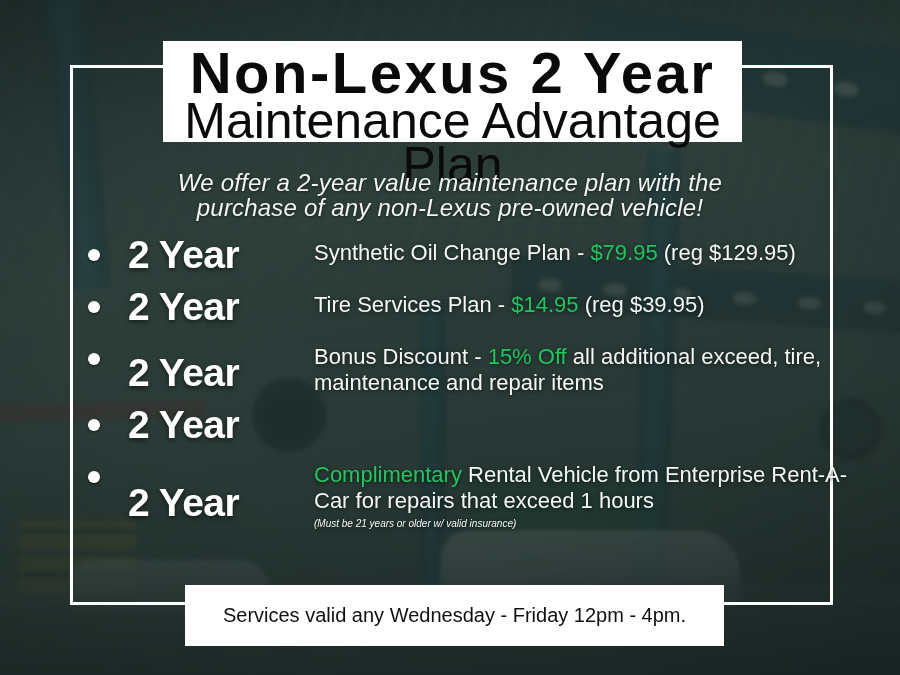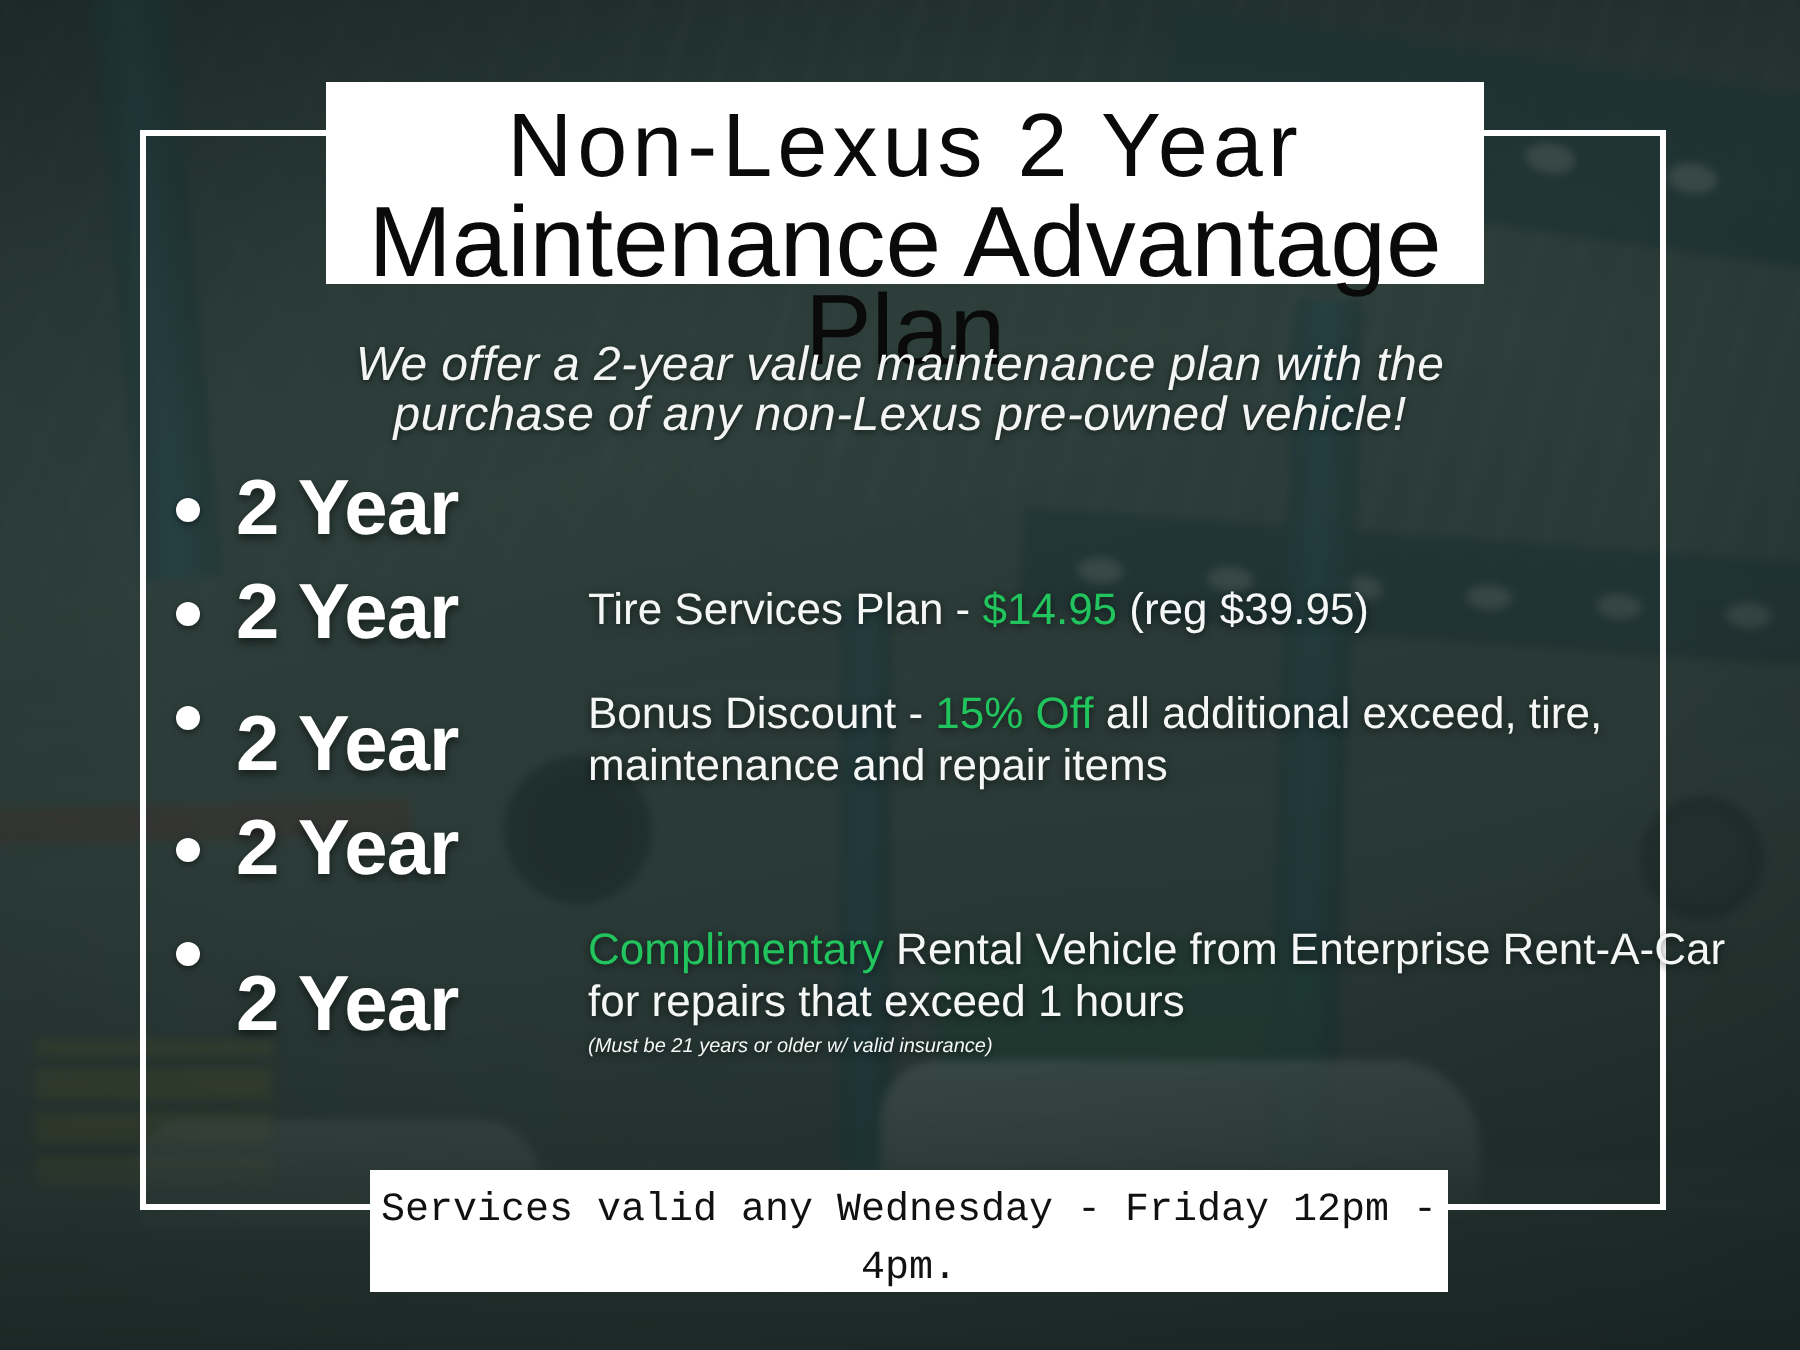--- a/index.html
+++ b/index.html
@@ -197,23 +197,23 @@
   .title-box {
     position: absolute;
     left: 163px; top: 41px;
     width: 579px; height: 101px;
     background: #ffffff;
     text-align: center;
   }
   .title-line1 {
     margin: 0;
     padding-top: 6px;
-    font-size: 45px;
+    font-size: 58px;
     line-height: 52px;
-    font-weight: 400;
+    font-weight: 700;
     color: #0a0a0a;
     letter-spacing: 2.5px;
   }
   .title-line2 {
     margin: 0;
     font-size: 50px;
     line-height: 44px;
     font-weight: 400;
     color: #0a0a0a;
     letter-spacing: 0px;
@@ -236,20 +236,21 @@
   
   .bullets {
     position: absolute;
     left: 88px; top: 232px;
     width: 790px;
   }
   .row {
     display: flex;
     align-items: flex-start;
     margin-bottom: 6px;
+    gap: 10px;
   }
   .dot {
     width: 12px; height: 12px;
     border-radius: 50%;
     background: #ffffff;
     flex: 0 0 auto;
     margin-top: 17px;
     margin-right: 18px;
     box-shadow: 0 1px 3px rgba(0,0,0,.5);
   }
@@ -290,21 +291,21 @@
     background: #ffffff;
     text-align: center;
   }
   .footer-line {
     margin: 0;
     color: #111111;
     font-size: 20px;
     line-height: 29px;
     font-weight: 400;
   }
-  .footer-line.first { padding-top: 6px; font-family: Liberation Mono, monospace; }
+  .footer-line.first { padding-top: 16px; }
 </style>
 </head>
 <body>
 
 <div class="poster">
 
   <div class="bg-photo">
     <div class="bg-truss"></div>
     <div class="bg-ceiling-slats"></div>
     <div class="bg-lightstrip"></div>
@@ -334,20 +335,21 @@
     <p class="title-line2">Maintenance Advantage Plan</p>
   </div>
 
   <div class="subtitle">We offer a 2-year value maintenance plan with the purchase of any non-Lexus pre-owned vehicle!</div>
 
   <div class="bullets">
 
     <div class="row">
       <span class="dot"></span>
       <span class="years">2 Year</span>
+      <span class="desc"><span>Synthetic Oil Change Plan - </span><span class="green">$79.95</span><span> (reg $129.95)</span></span>
     </div>
 
     <div class="row">
       <span class="dot"></span>
       <span class="years">2 Year</span>
       <span class="desc"><span>Tire Services Plan - </span><span class="green">$14.95</span><span> (reg $39.95)</span></span>
     </div>
 
     <div class="row row-tall">
       <span class="dot"></span>

